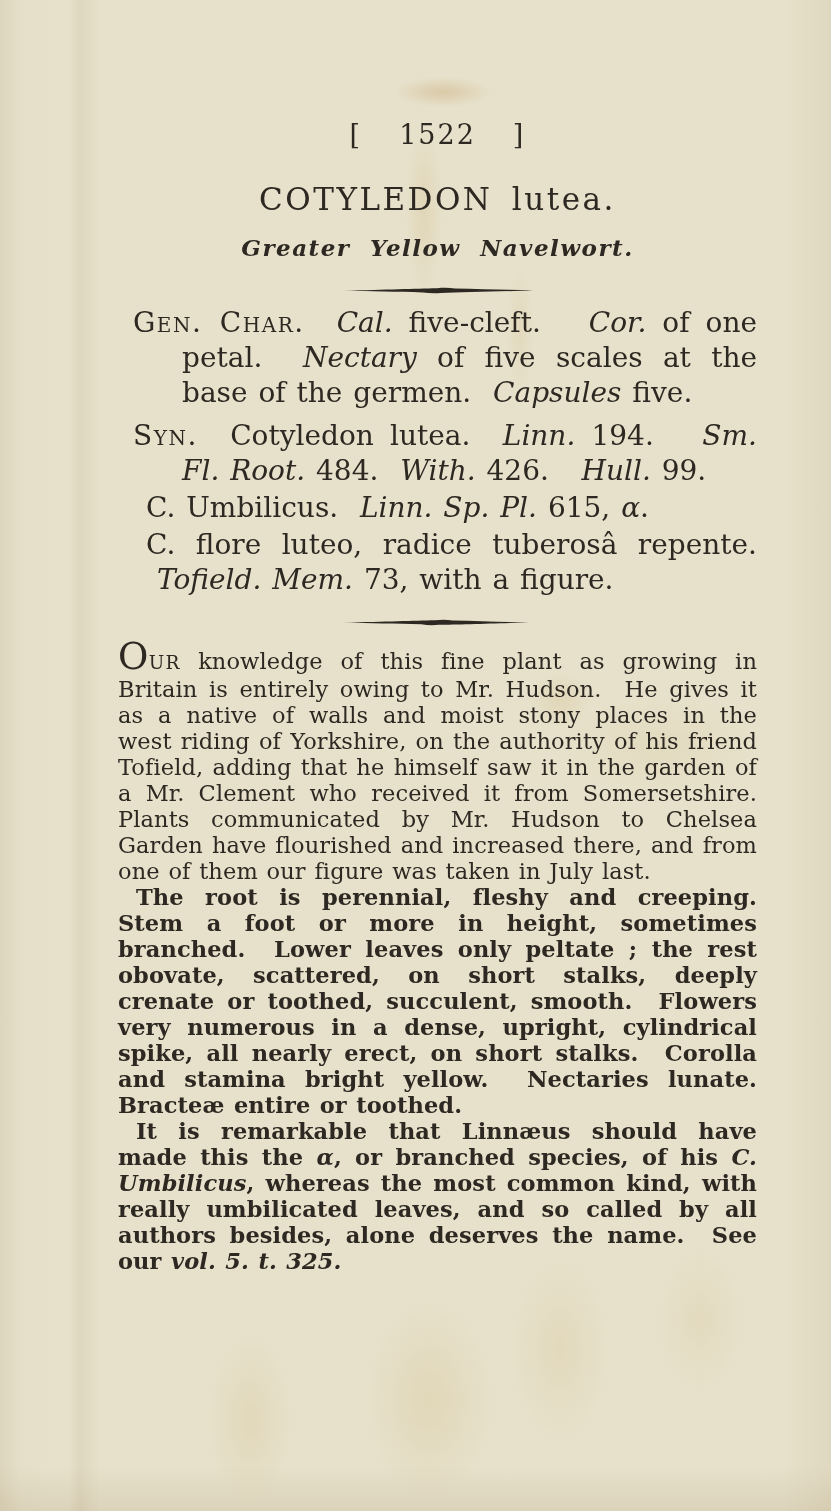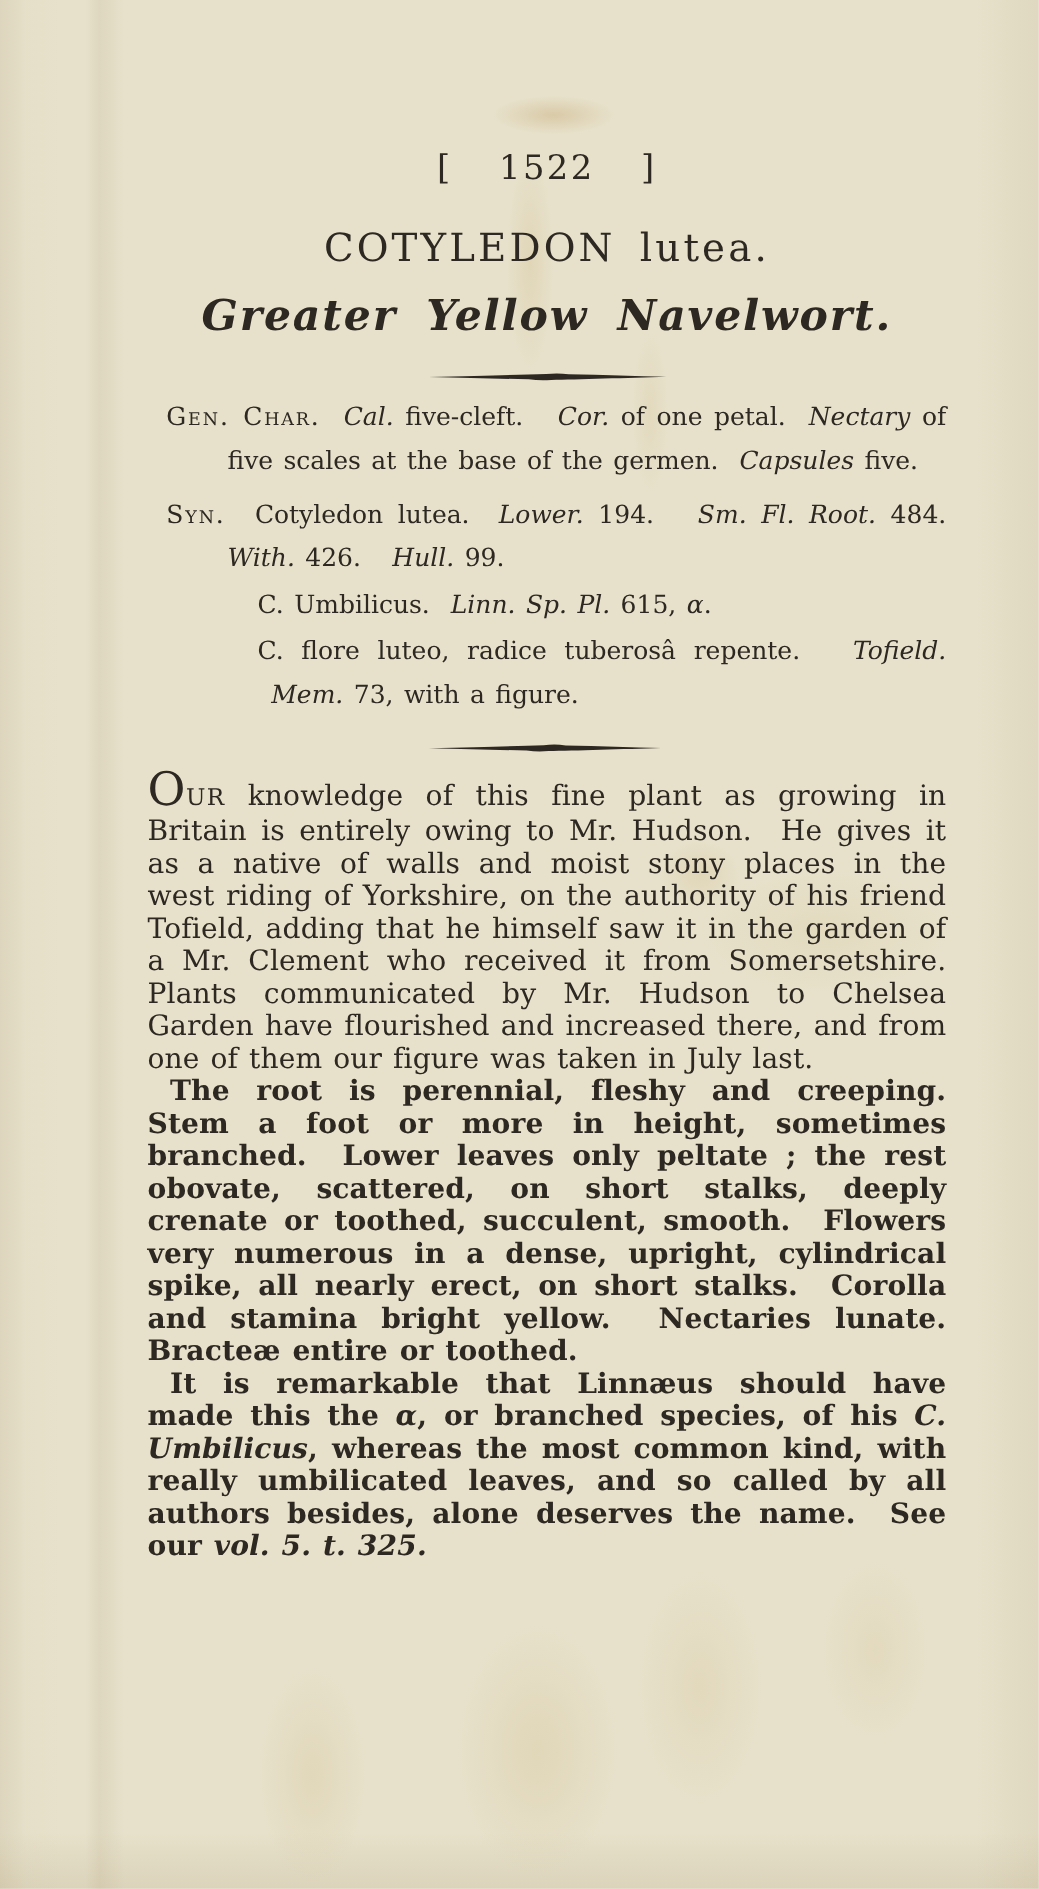--- a/index.html
+++ b/index.html
@@ -34,40 +34,40 @@
     display: flex; justify-content: center; align-items: baseline; gap: 37px;
     font-size: 27px; line-height: 1; letter-spacing: 2px;
   }
   .main-title {
     margin-top: 36px; text-align: center;
     font-size: 31px; line-height: 1; letter-spacing: 2.5px; word-spacing: 7px;
     font-weight: normal;
   }
   .subtitle {
     margin-top: 13px; text-align: center;
-    font-size: 34px; line-height: 1; font-style: italic;
+    font-size: 23px; line-height: 1; font-style: italic;
     letter-spacing: 1.5px; word-spacing: 10px;
     font-weight: bold;
   }
   .rule { display: block; margin: 28px auto 0 auto; width: 190px; height: 7px; }
   .rule svg { display: block; }
   .classification {
     margin-top: 32px; text-align: center;
     font-size: 24px; line-height: 1; font-style: italic; font-weight: bold;
     word-spacing: 5px; letter-spacing: 0.5px;
   }
-  .characters { margin-top: 11px; font-size: 20px; line-height: 35px; }
+  .characters { margin-top: 11px; font-size: 28px; line-height: 35px; }
   .char-item {
     margin-left: 15px;
     padding-left: 49px; text-indent: -49px;
     text-align: justify; white-space: pre-wrap;
     word-spacing: 2px;
   }
   .char-item.sub {
-    margin-left: 88px;
+    margin-left: 28px;
     padding-left: 11px; text-indent: -11px;
   }
   .syn-group { margin-top: 8px; }
   .syn-group .char-item + .char-item { margin-top: 2px; }
   .body-text { margin-top: 22px; font-size: 22.5px; line-height: 26px; }
   .body-text p {
     margin: 0; text-align: justify; white-space: pre-wrap;
     word-spacing: 1.5px; letter-spacing: 0.1px;
   }
   .body-text p.indent { text-indent: 18px; font-weight: bold; }
@@ -94,21 +94,21 @@
     <span class="rule">
       <svg width="190" height="7" viewBox="0 0 190 7" xmlns="http://www.w3.org/2000/svg">
         <path d="M0 3.6 C 45 2.7, 72 1.6, 94 1.2 C 100 0.6, 106 0.6, 112 1.4 C 140 2.0, 166 2.9, 190 3.4 C 160 4.3, 118 5.6, 98 5.9 C 92 6.3, 86 6.2, 80 5.4 C 52 4.9, 30 4.3, 0 3.6 Z" fill="#2d2822"></path>
       </svg>
     </span>
 
 
     <div class="characters">
       <div class="char-item"><span class="sc">Gen. Char.</span><span>  </span><span class="em">Cal.</span><span> five-cleft.   </span><span class="em">Cor.</span><span> of one petal.  </span><span class="em">Nectary</span><span> of five scales at the base of the germen.  </span><span class="em">Capsules</span><span> five.</span></div>
       <div class="syn-group">
-        <div class="char-item"><span class="sc">Syn.</span><span>  Cotyledon lutea.  </span><span class="em">Lower.</span><span> 194.   </span><span class="em">Sm. Fl. Root.</span><span> 484.  </span><span class="em">With.</span><span> 426.   </span><span class="em">Hull.</span><span> 99.</span></div>
+        <div class="char-item"><span class="sc">Syn.</span><span>  Cotyledon lutea.  </span><span class="em">Linn.</span><span> 194.   </span><span class="em">Sm. Fl. Root.</span><span> 484.  </span><span class="em">With.</span><span> 426.   </span><span class="em">Hull.</span><span> 99.</span></div>
         <div class="char-item sub"><span>C. Umbilicus.  </span><span class="em">Linn. Sp. Pl.</span><span> 615, </span><span class="em">α</span><span>.</span></div>
         <div class="char-item sub"><span>C. flore luteo, radice tuberosâ repente.   </span><span class="em">Tofield.</span><span> </span><span class="em">Mem.</span><span> 73, with a figure.</span></div>
       </div>
     </div>
 
     <span class="rule" style="margin-top:22px;">
       <svg width="186" height="7" viewBox="0 0 190 7" xmlns="http://www.w3.org/2000/svg">
         <path d="M0 3.6 C 45 2.7, 72 1.6, 94 1.2 C 100 0.4, 106 0.4, 112 1.4 C 140 2.0, 166 2.9, 190 3.4 C 160 4.3, 118 5.6, 98 5.9 C 92 6.5, 86 6.4, 80 5.4 C 52 4.9, 30 4.3, 0 3.6 Z" fill="#2d2822"></path>
       </svg>
     </span>

